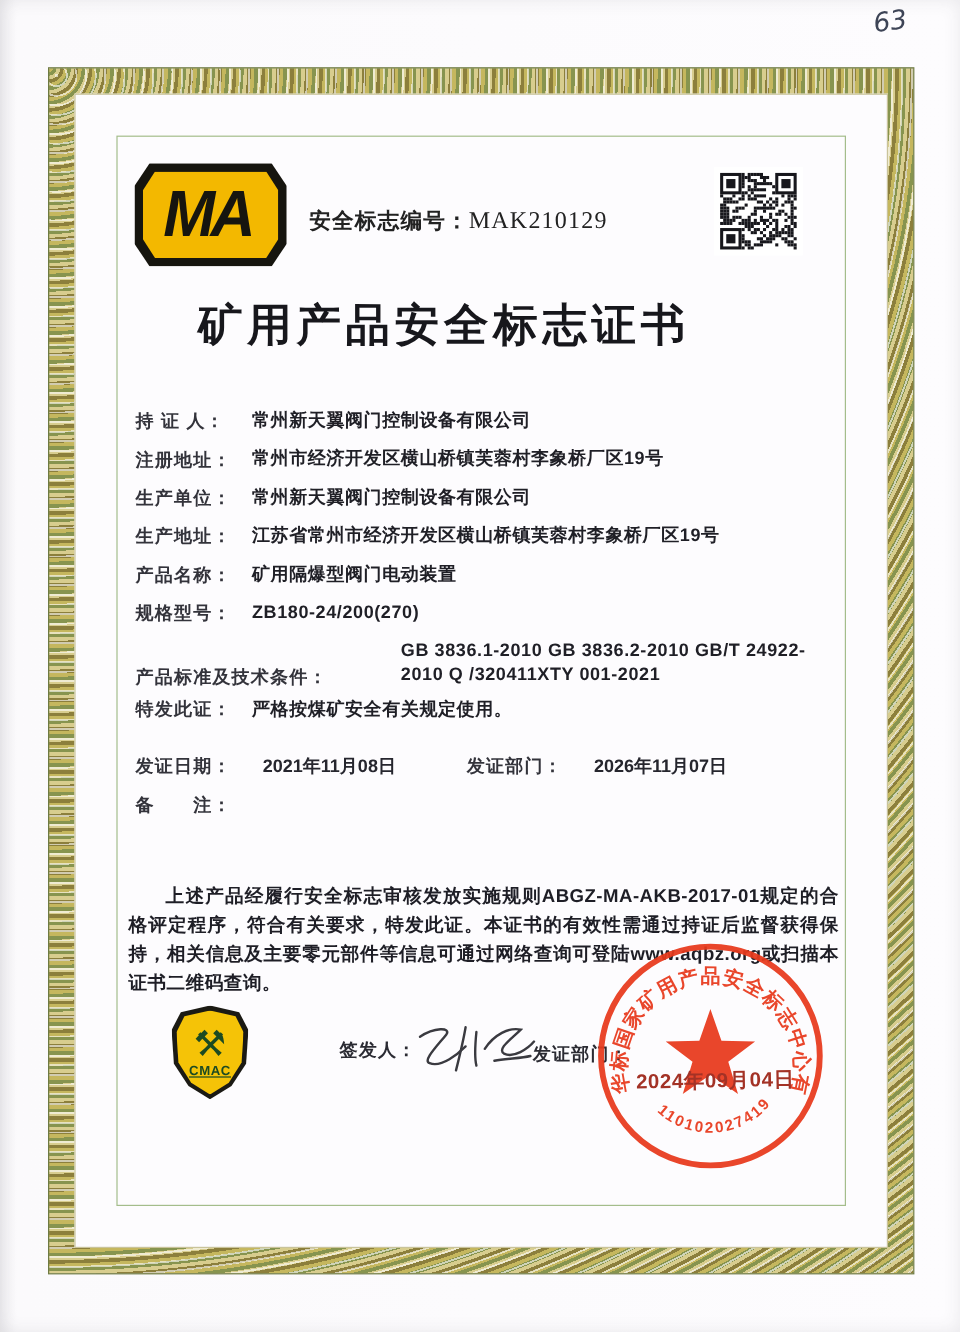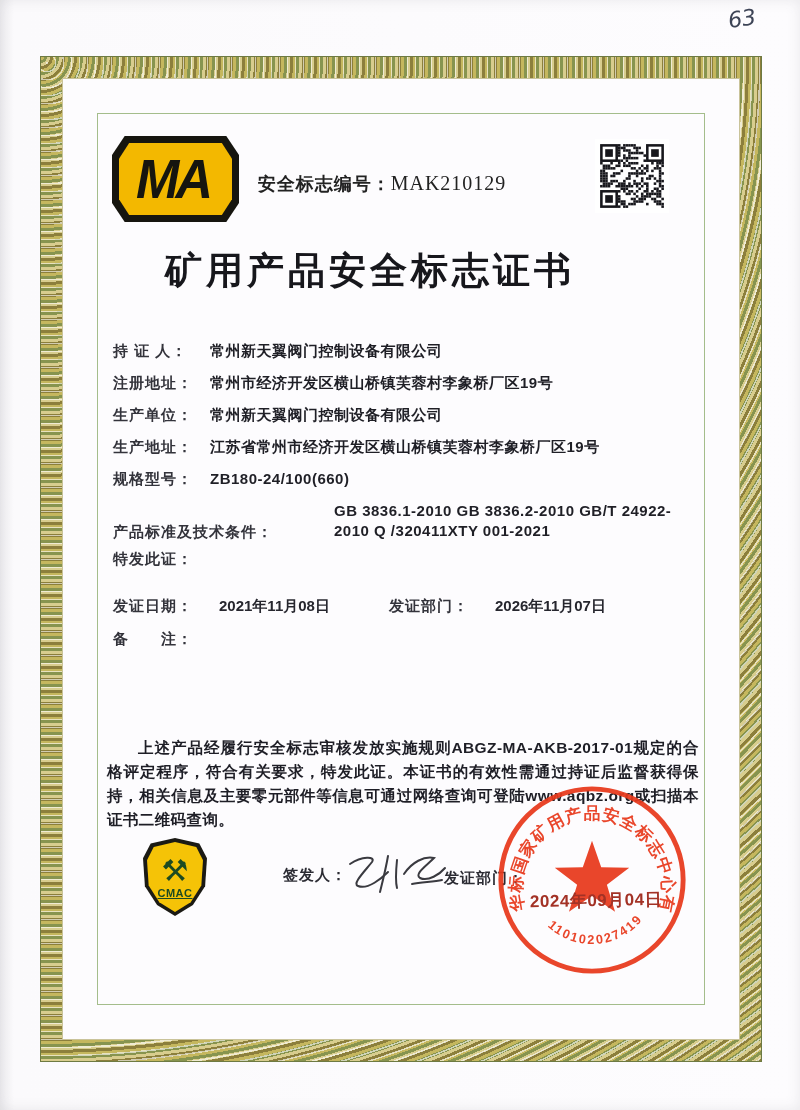--- a/index.html
+++ b/index.html
@@ -358,29 +358,34 @@
     </div>
     <div class="frow">
       <span class="lab">生产单位：</span>
       <span class="val">常州新天翼阀门控制设备有限公司</span>
     </div>
     <div class="frow">
       <span class="lab">生产地址：</span>
       <span class="val">江苏省常州市经济开发区横山桥镇芙蓉村李象桥厂区19号</span>
     </div>
     <div class="frow">
+      <span class="lab">产品名称：</span>
+      <span class="val">矿用隔爆型阀门电动装置</span>
+    </div>
+    <div class="frow">
       <span class="lab">规格型号：</span>
-      <span class="val">ZB180-24/100(660)</span>
+      <span class="val">ZB180-24/200(270)</span>
     </div>
     <div class="frow std">
       <span class="lab">产品标准及技术条件：</span>
       <span class="val two-line">GB 3836.1-2010 GB 3836.2-2010 GB/T 24922-2010 Q /320411XTY 001-2021</span>
     </div>
     <div class="frow">
       <span class="lab">特发此证：</span>
+      <span class="val">严格按煤矿安全有关规定使用。</span>
     </div>
     <div class="dates-row">
       <span class="lab">发证日期：</span>
       <span class="v1">2021年11月08日</span>
       <span class="lab lab2">发证部门：</span>
       <span class="v2">2026年11月07日</span>
     </div>
     <div class="remark-row">备　　注：</div>
   </div>
 

